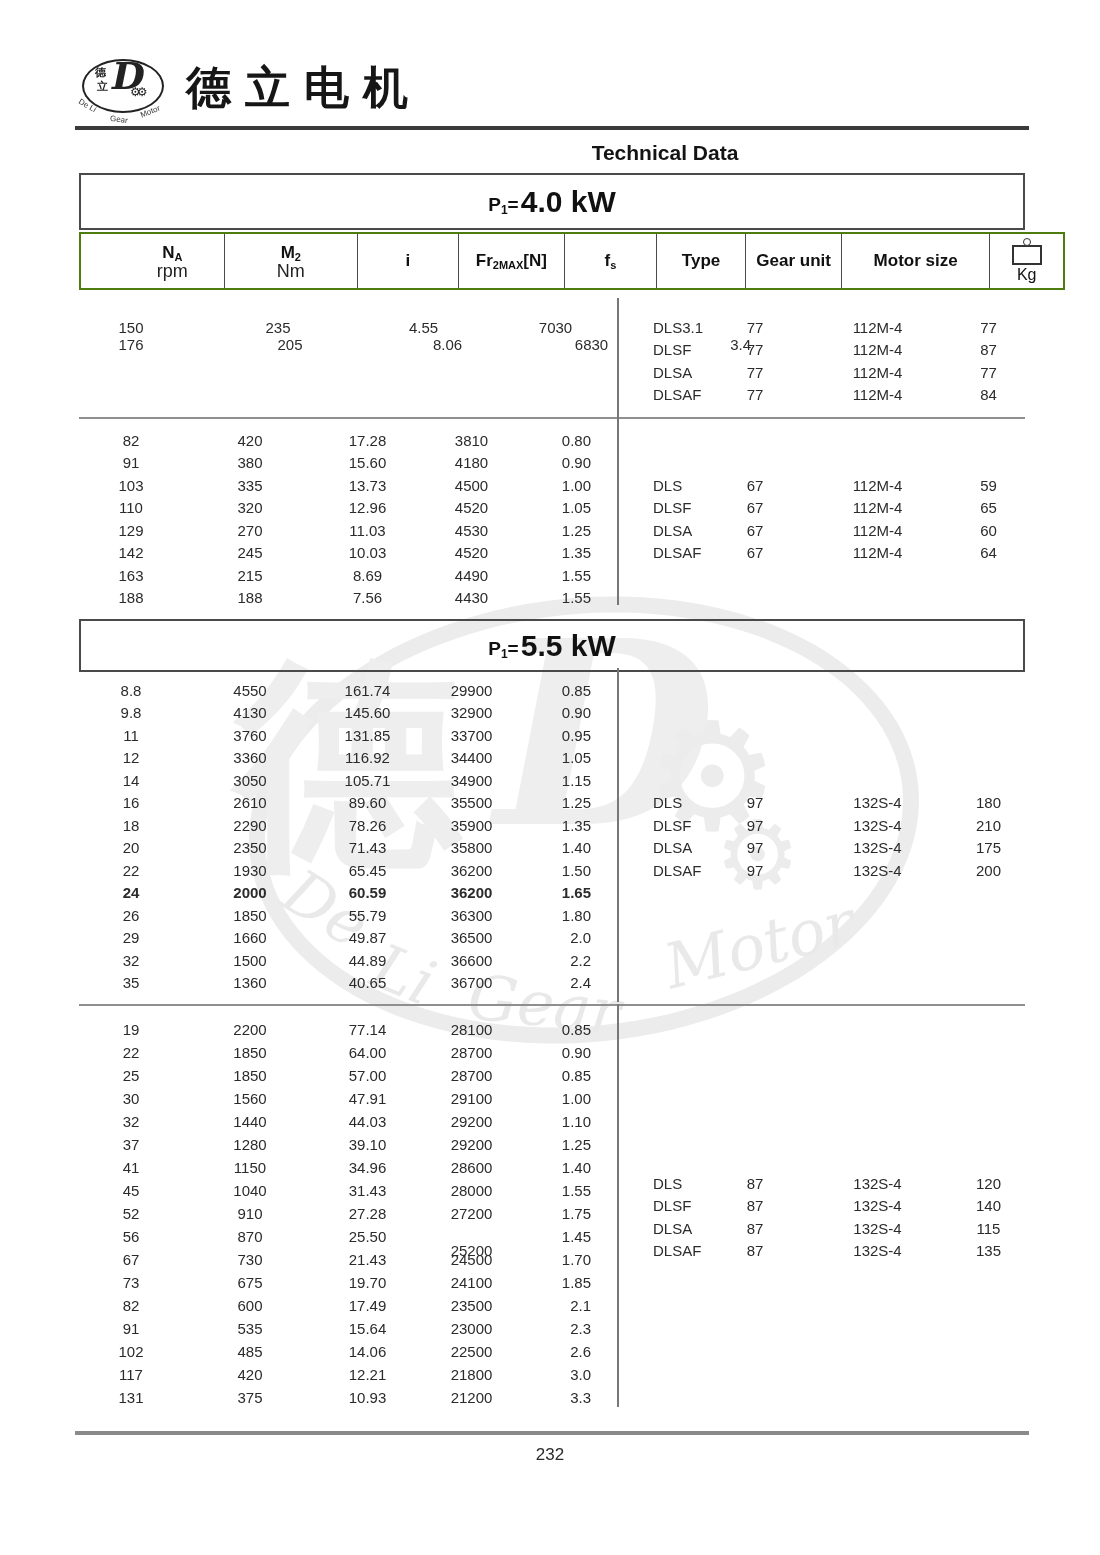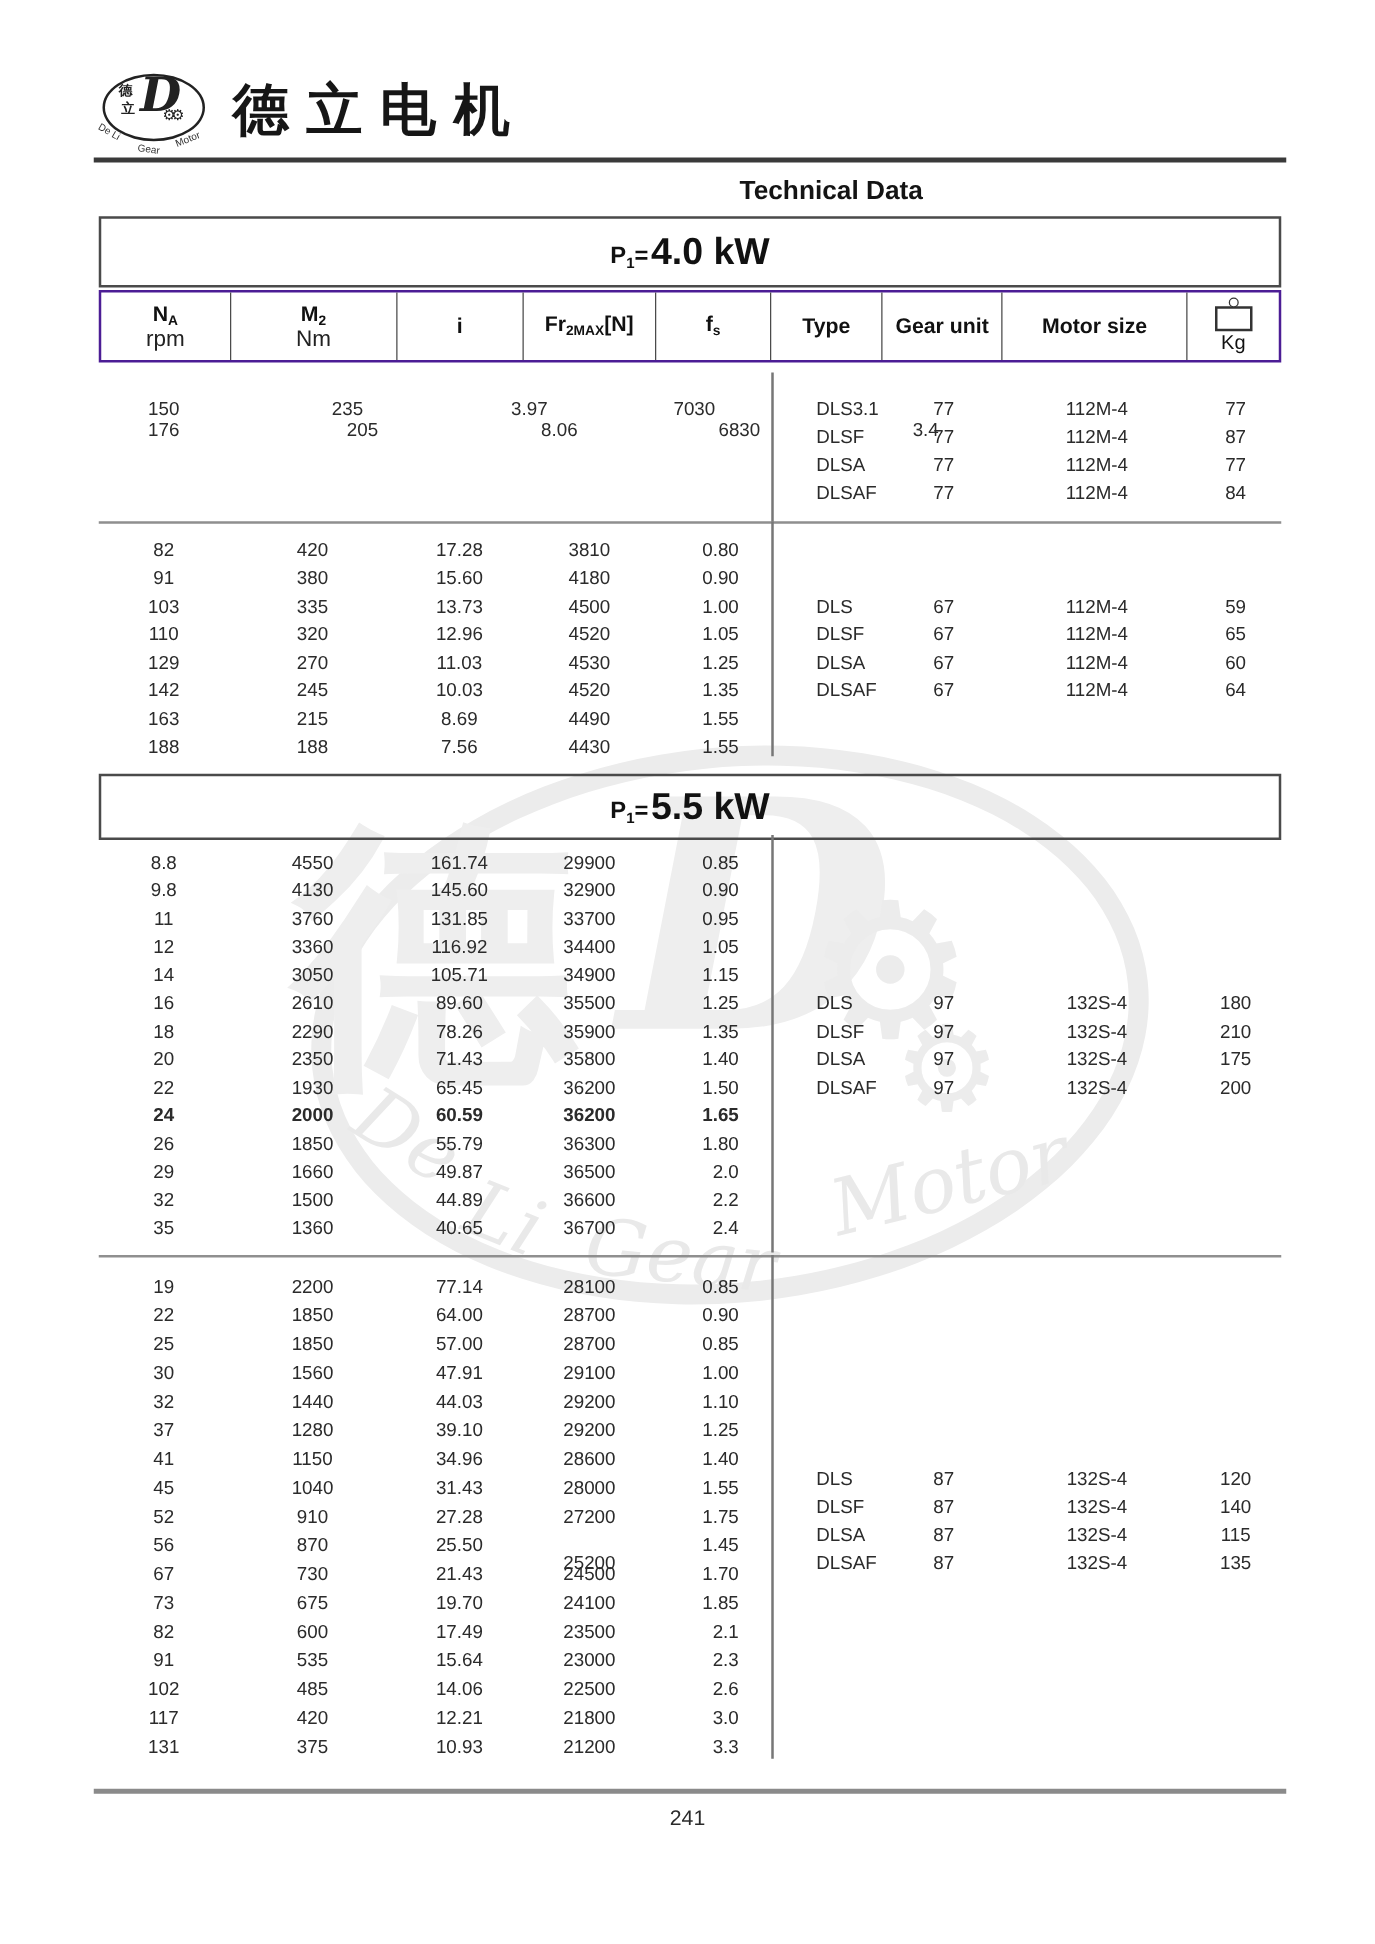--- a/index.html
+++ b/index.html
@@ -51,21 +51,21 @@
 
   
   .table-area{position:absolute;left:79px;top:0;width:946px;height:1555px;}
   .power-box{position:absolute;left:0;width:942px;border:2px solid #4a4a4a;background:transparent;
              display:flex;align-items:center;justify-content:center;}
   .pp{font-weight:bold;font-size:19px;color:#111;position:relative;top:3px;}
   .psub{font-weight:bold;font-size:12px;color:#111;position:relative;top:8px;}
   .pval{font-weight:bold;font-size:30px;color:#111;margin-left:2px;}
 
   .header-row{position:absolute;left:0;top:232px;width:942px;height:54px;
-              border:2px solid #4c1d95;display:flex;}
+              border:2px solid #4d7c0f;display:flex;padding-left:40px;}
   .hcell{border-right:1.5px solid #4a4a4a;display:flex;flex-direction:column;
          align-items:center;justify-content:center;box-sizing:border-box;}
   .hcell:last-child{border-right:none;}
   .hmain{font-size:17px;font-weight:bold;color:#111;line-height:18px;}
   .hsub{font-size:11px;font-weight:bold;position:relative;top:3px;}
   .hunit{font-size:18px;color:#222;line-height:16px;}
   .weight-icon{width:26px;height:16px;border:2px solid #333;position:relative;margin-top:6px;}
   .weight-icon::before{content:"";position:absolute;top:-9px;left:50%;margin-left:-4px;
                        width:6px;height:6px;border:1.5px solid #333;border-radius:50%;background:#fff;}
   .hkg{font-size:16px;color:#111;line-height:18px;margin-top:1px;}
@@ -146,21 +146,21 @@
       </div>
     <div class="power-box" style="top: 173px; height: 53px;">
           <span class="pp">P</span>
           <span class="psub">1</span>
           <span class="pp">=</span>
           <span class="pval">4.0 kW</span>
         </div>
         <div class="data-row" style="top: 316px; height: 22.5px; left: 0px; gap: 28px;">
           <div class="cell" style="width: 104px;">150</div>
           <div class="cell" style="width: 134px;">235</div>
-          <div class="cell" style="width: 101px;">3.97</div>
+          <div class="cell" style="width: 101px;">4.55</div>
           <div class="cell" style="width: 107px;">7030</div>
           <div class="cell fs" style="width: 92px;">3.1</div>
         </div>
         <div class="data-row" style="top: 333px; height: 22.5px; left: 0px; gap: 40px;">
           <div class="cell" style="width: 104px;">176</div>
           <div class="cell" style="width: 134px;">205</div>
           <div class="cell" style="width: 101px;">8.06</div>
           <div class="cell" style="width: 107px;">6830</div>
           <div class="cell fs" style="width: 92px;">3.4</div>
         </div>
@@ -541,15 +541,15 @@
         <div class="type-row" style="top: 1239.5px; height: 22.5px; left: 538px;">
           <div class="tcell type" style="width: 90px;">DLSAF</div>
           <div class="tcell" style="width: 96px;">87</div>
           <div class="tcell" style="width: 149px;">132S-4</div>
           <div class="tcell" style="width: 73px;">135</div>
         </div>
         <div class="vline" style="top: 1004px; height: 403px;"></div>
       </div>
 
     <div class="bottom-rule"></div>
-    <div class="page-number">241</div>
+    <div class="page-number">232</div>
   </div>
 </div>
 
 </body></html>

